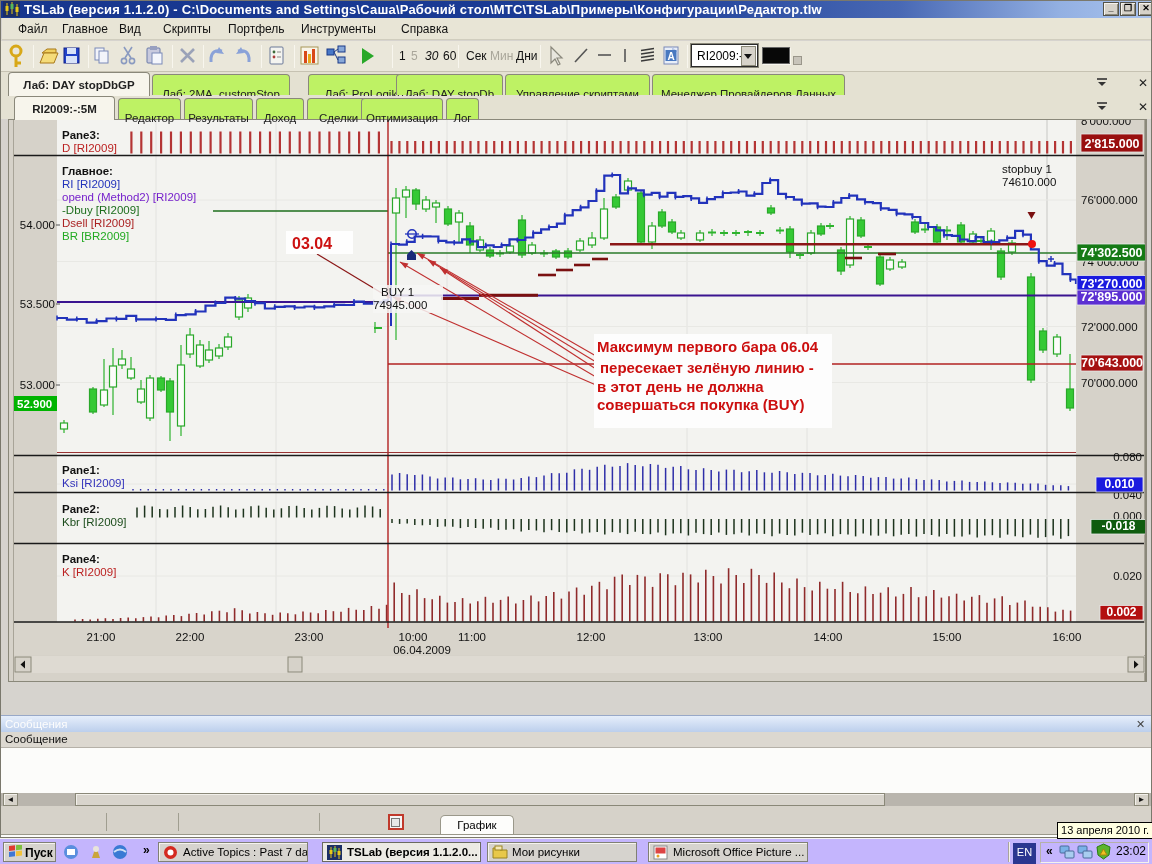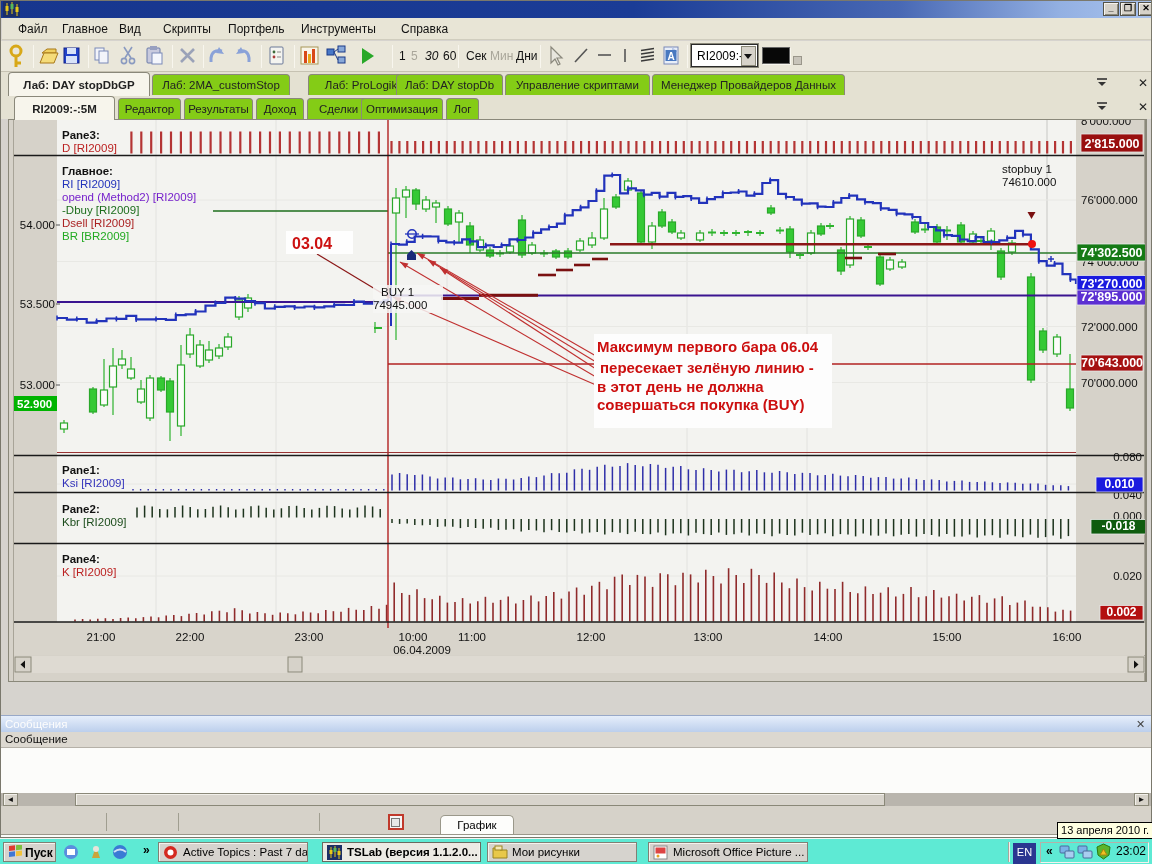--- a/index.html
+++ b/index.html
@@ -19,41 +19,41 @@
 #menubar { z-index:3; left:2px; top:18px; width:1152px; height:22px; background:#e8e5d6; border-bottom:1px solid #d0cdbe; }
 #menubar span { position:absolute; top:4px; font-size:12px; color:#111; }
 
 #toolbar { z-index:3; left:0; top:41px; width:1152px; height:31px; background:#eae7da; border-bottom:1px solid #c6c2b2; }
 .tsep { position:absolute; top:4px; width:1px; height:23px; background:#c9c5b6; border-right:1px solid #f8f6ee; }
 .ttxt { position:absolute; top:8px; font-size:12px; color:#111; }
 .tgrey { color:#a9a69a; }
 
 #tabs1 { z-index:3; left:0; top:72px; width:1152px; height:24px; background:#e4e1d2; }
 #tabs2 { z-index:3; left:0; top:96px; width:1152px; height:23px; background:#e4e1d2; }
-.tab { position:absolute; top:2px; height:21px; background:#84cc16; border:1px solid #8a887a; border-bottom:none;
-  border-radius:4px 4px 0 0; font-size:11.5px; color:#222; text-align:center; padding-top:4px; }
+.tab { position:absolute; top:2px; height:21px; background:#bef264; border:1px solid #8a887a; border-bottom:none;
+  border-radius:4px 4px 0 0; font-size:11.5px; color:#222; text-align:center; padding-top:13px; }
 .tabact { background:#f7f5ec; font-weight:bold; top:0px; height:24px; padding-top:6px; z-index:2; }
 .tabico { position:absolute; font-size:10px; color:#333; }
 
 #msghdr { left:0; top:715px; width:1152px; height:17px; background:linear-gradient(to bottom,#e6eefb,#bccfec); border-top:1px solid #98a8c8; }
 #msghdr span { position:absolute; left:5px; top:2px; color:#fdfdfd; font-size:11.5px; }
 #msgcol { left:0; top:732px; width:1152px; height:16px; background:#dcd8d0; border-bottom:1px solid #b5b1a8; }
 #msgcol span { position:absolute; left:5px; top:1px; color:#111; font-size:11.5px; }
 #msgbody { left:0; top:748px; width:1152px; height:45px; background:#fcfcfa; }
 #msgsb { left:0; top:793px; width:1152px; height:13px; background:#b9b5ad; }
 #msgthumb { left:75px; top:793px; width:810px; height:13px; background:#d8d4cc; border:1px solid #8a8878;
   box-shadow:inset 1px 1px 0 #f2f0ea; }
 .sbbtn { top:793px; width:15px; height:13px; background:#d6d2c9; border:1px solid #8a8878;
   box-shadow:inset 1px 1px 0 #f2f0ea; font-size:8px; text-align:center; line-height:11px; color:#111; }
 #btmstrip { left:0; top:806px; width:1152px; height:32px; background:#d6d2c9; }
 #graftab { left:440px; top:815px; width:74px; height:20px; background:#fdfdfb; border:1px solid #9a988a; border-bottom:none;
   border-radius:5px 5px 0 0; text-align:center; font-size:11.5px; padding-top:3px; }
 #btmline { left:0; top:834px; width:1152px; height:3px; background:#fdfdfb; border-top:1px solid #9a988a; }
 
-#taskbar { left:0; top:838px; width:1152px; height:26px; background:#5eead4; border-top:1px solid #f5f4f0;padding-left:9px; }
+#taskbar { left:0; top:838px; width:1152px; height:26px; background:#c4b5fd; border-top:1px solid #f5f4f0;padding-left:9px; }
 .taskbtn { position:absolute; top:3px; height:20px; background:#d6d3ce; border:1px solid #808074;
   box-shadow:inset 1px 1px 0 #f5f3ee; font-size:11.5px; color:#000; white-space:nowrap; overflow:hidden; }
 .taskbtn .lbl { position:absolute; left:24px; top:3px; }
 #tooltip { left:1057px; top:822px; width:96px; height:17px; background:#ffffe1; border:1px solid #000;
   font-size:11px; text-align:center; line-height:15px; z-index:9; }
 .qlico { position:absolute; top:5px; width:17px; height:17px; }
 </style>
 </head>
 <body>
 <div id="root">
@@ -62,20 +62,21 @@
   <div id="titlebar" class="abs"></div>
   <div id="title-icon" class="abs"><svg width="17" height="16">
     <rect x="0" y="0" width="17" height="16" fill="#1c2f66"></rect>
     <line x1="4" y1="2" x2="4" y2="14" stroke="#e8c818" stroke-width="1"></line>
     <rect x="2.5" y="5" width="3" height="5" fill="#e8c818"></rect>
     <line x1="9" y1="1" x2="9" y2="13" stroke="#e8c818" stroke-width="1"></line>
     <rect x="7.5" y="3" width="3" height="5" fill="#58b858"></rect>
     <line x1="14" y1="3" x2="14" y2="15" stroke="#e8c818" stroke-width="1"></line>
     <rect x="12.5" y="6" width="3" height="5" fill="#e8c818"></rect>
   </svg></div>
+  <div id="title-text" class="abs">TSLab (версия 1.1.2.0) - C:\Documents and Settings\Саша\Рабочий стол\МТС\TSLab\Примеры\Конфигурации\Редактор.tlw</div>
   <div class="winbtn abs" style="left:1103px;">_</div>
   <div class="winbtn abs" style="left:1120px;">❐</div>
   <div class="winbtn abs" style="left:1138px;">✕</div>
 
   <div id="menubar" class="abs">
     <span style="left:16px;">Файл</span>
     <span style="left:60px;">Главное</span>
     <span style="left:117px;">Вид</span>
     <span style="left:161px;">Скрипты</span>
     <span style="left:226px;">Портфель</span>

